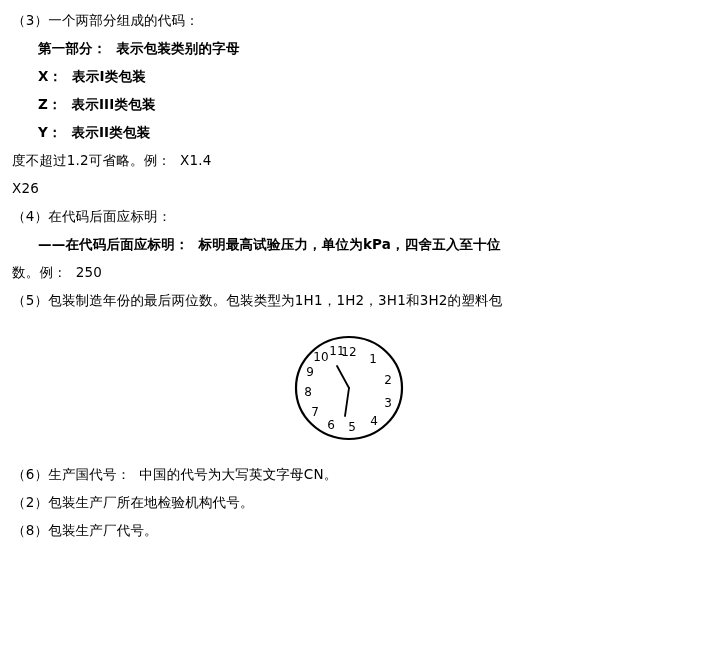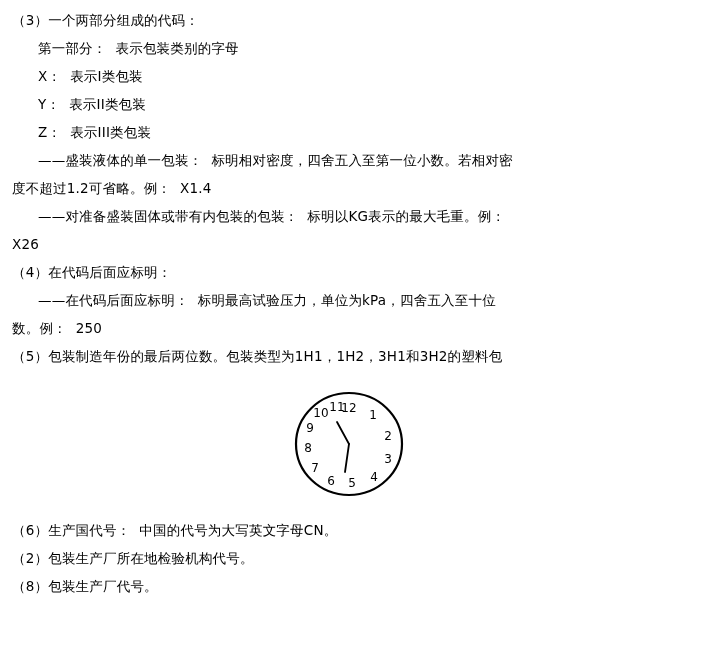--- a/index.html
+++ b/index.html
@@ -22,21 +22,21 @@
     padding: 6px 12px 0 12px;
   }
   .line {
     font-size: 13.5px;
     line-height: 28px;
     letter-spacing: 0.2px;
     white-space: pre-wrap;
     word-break: break-all;
   }
   .indent0 { padding-left: 0px; }
-  .indent1 { padding-left: 26px; }
+  .indent1 { padding-left: 26px; font-weight: bold; }
   .clock-wrap {
     display: flex;
     justify-content: center;
     align-items: center;
     margin-top: 18px;
     margin-bottom: 16px;
     margin-left: -10px;
   }
   .clock {
     position: relative;
@@ -47,25 +47,23 @@
 </style>
 </head>
 <body>
 
 <div id="page">
 
   <div>
     <div class="line indent0">（3）一个两部分组成的代码：</div>
     <div class="line indent1">第一部分：  表示包装类别的字母</div>
     <div class="line indent1">X：  表示I类包装</div>
+    <div class="line indent1">Z：  表示III类包装</div>
     <div class="line indent1">Y：  表示II类包装</div>
-    <div class="line indent1">Z：  表示III类包装</div>
-    <div class="line indent1">——盛装液体的单一包装：  标明相对密度，四舍五入至第一位小数。若相对密</div>
     <div class="line indent0">度不超过1.2可省略。例：  X1.4</div>
-    <div class="line indent1">——对准备盛装固体或带有内包装的包装：  标明以KG表示的最大毛重。例：</div>
     <div class="line indent0">X26</div>
     <div class="line indent0">（4）在代码后面应标明：</div>
     <div class="line indent1">——在代码后面应标明：  标明最高试验压力，单位为kPa，四舍五入至十位</div>
     <div class="line indent0">数。例：  250</div>
     <div class="line indent0">（5）包装制造年份的最后两位数。包装类型为1H1，1H2，3H1和3H2的塑料包</div>
   </div>
 
   <div class="clock-wrap">
     <div class="clock">
       <svg width="112" height="112" viewBox="0 0 112 112">

